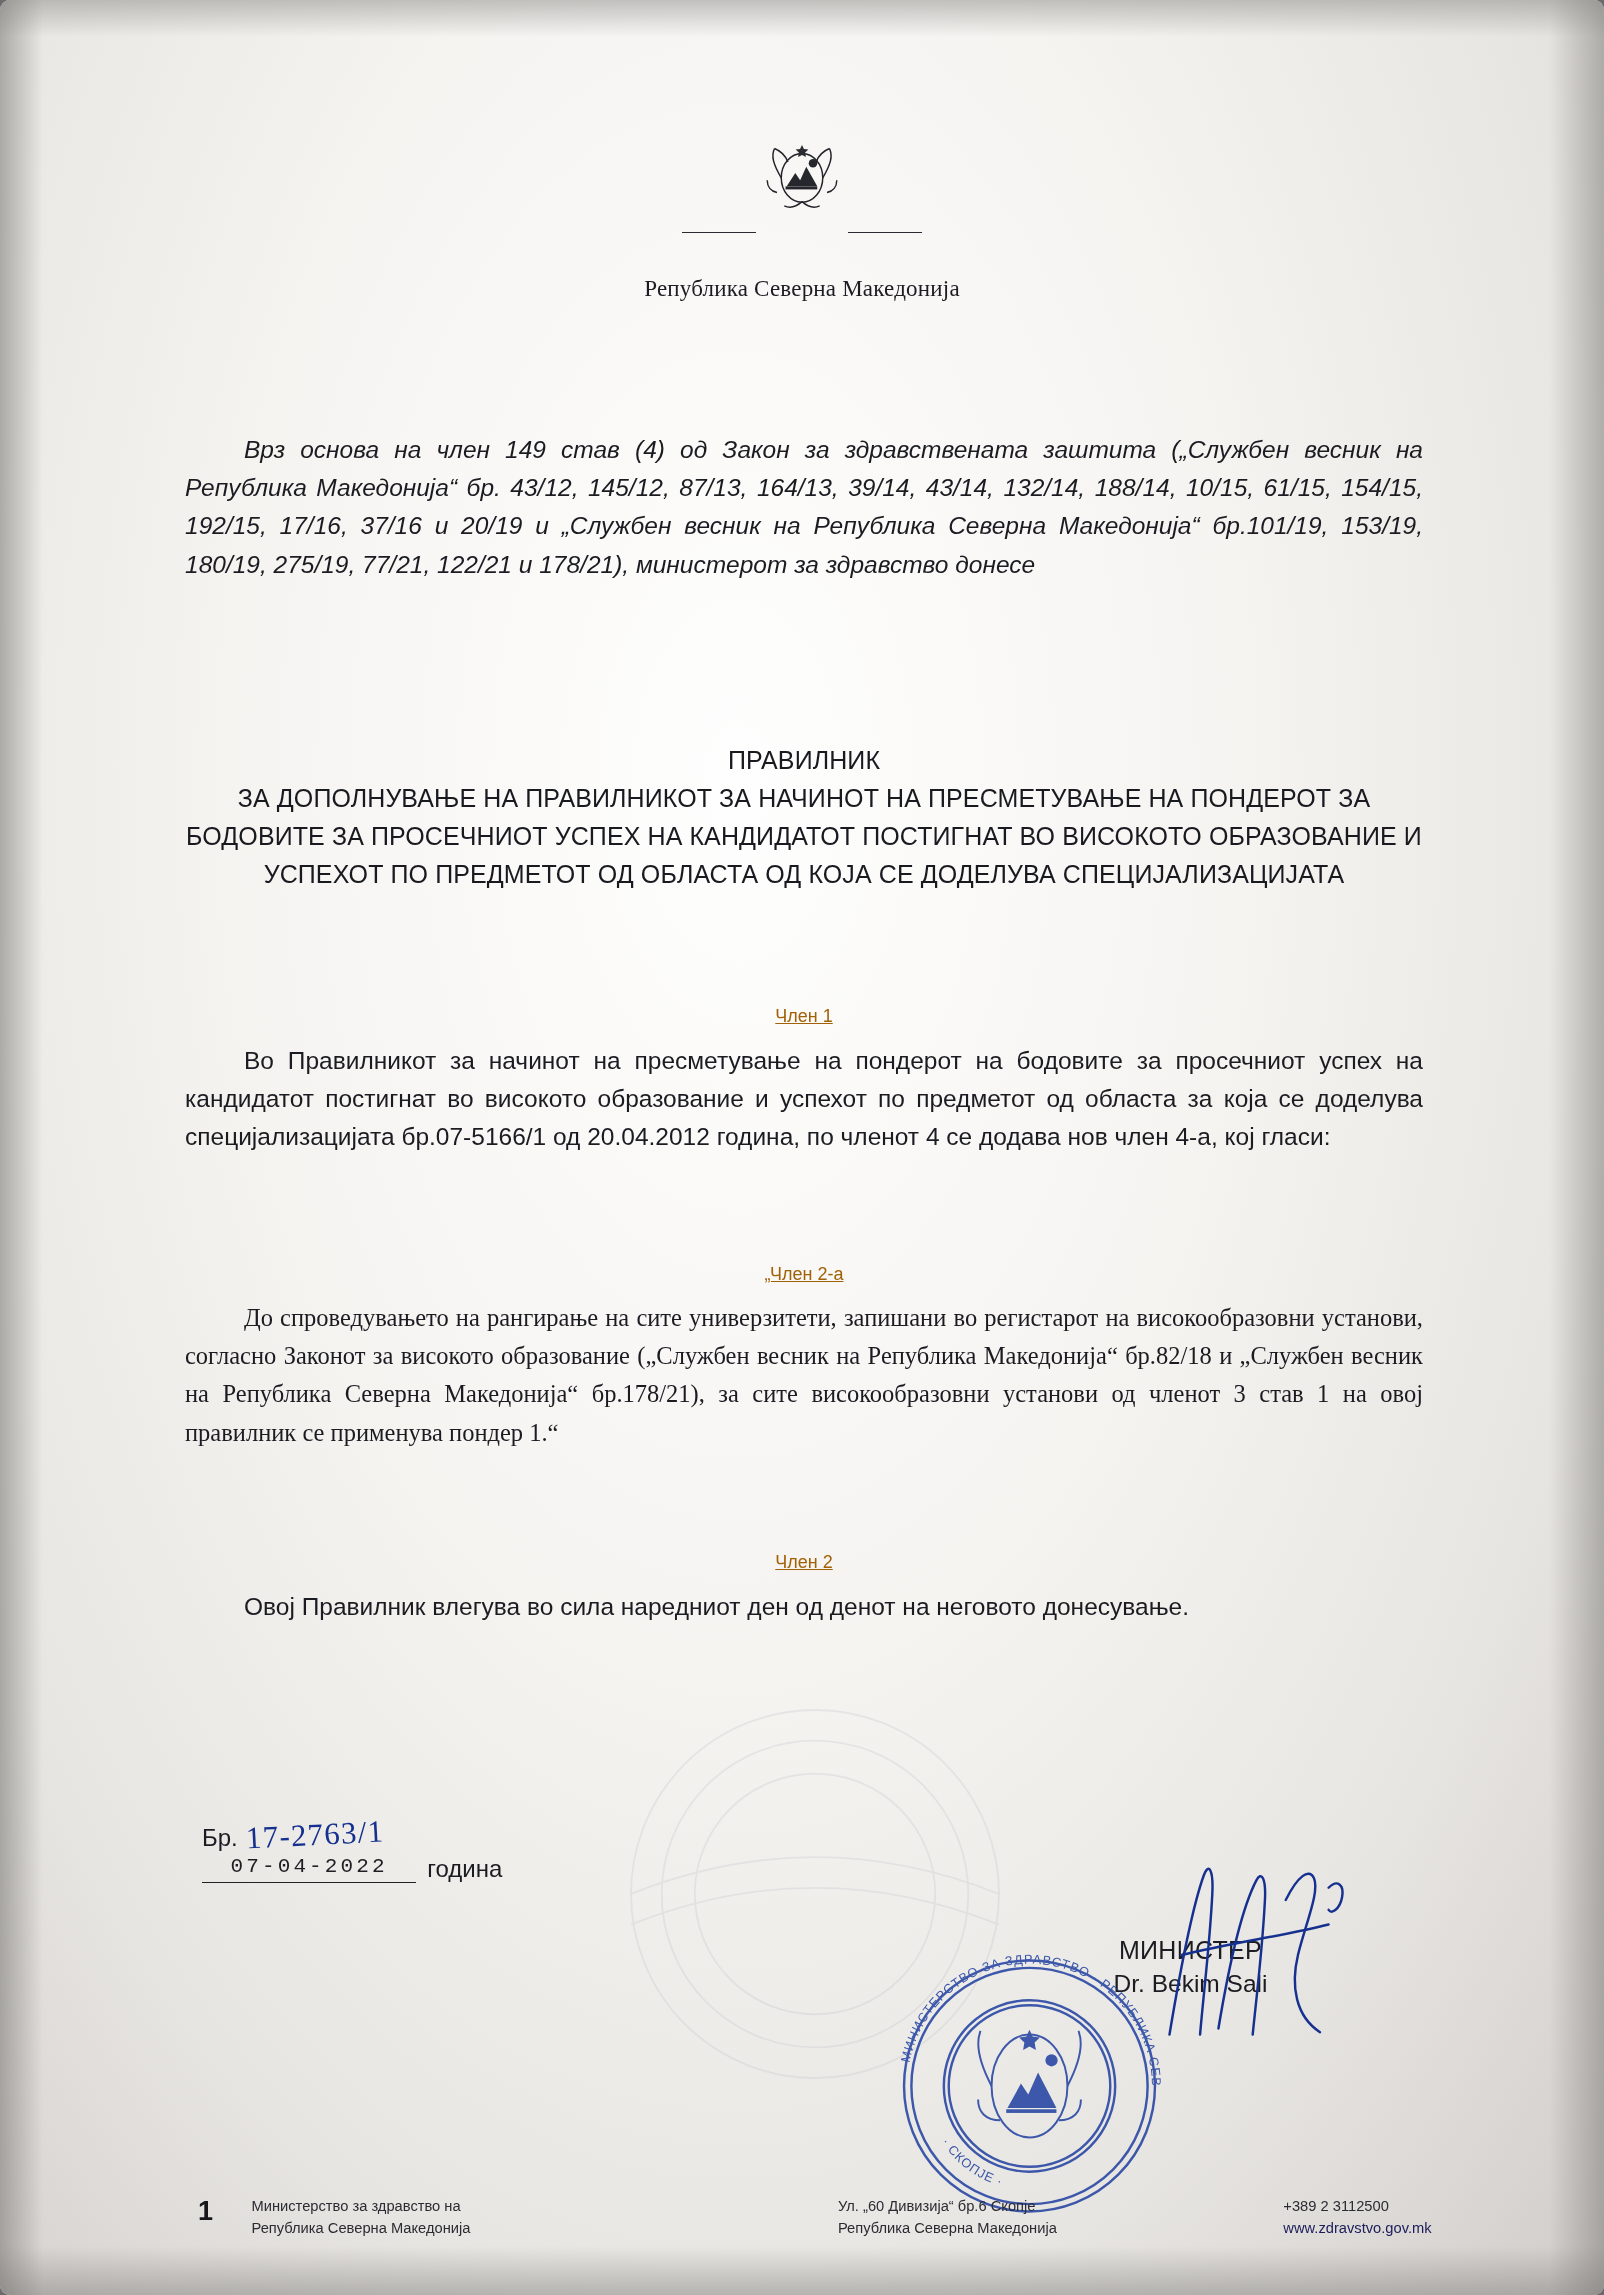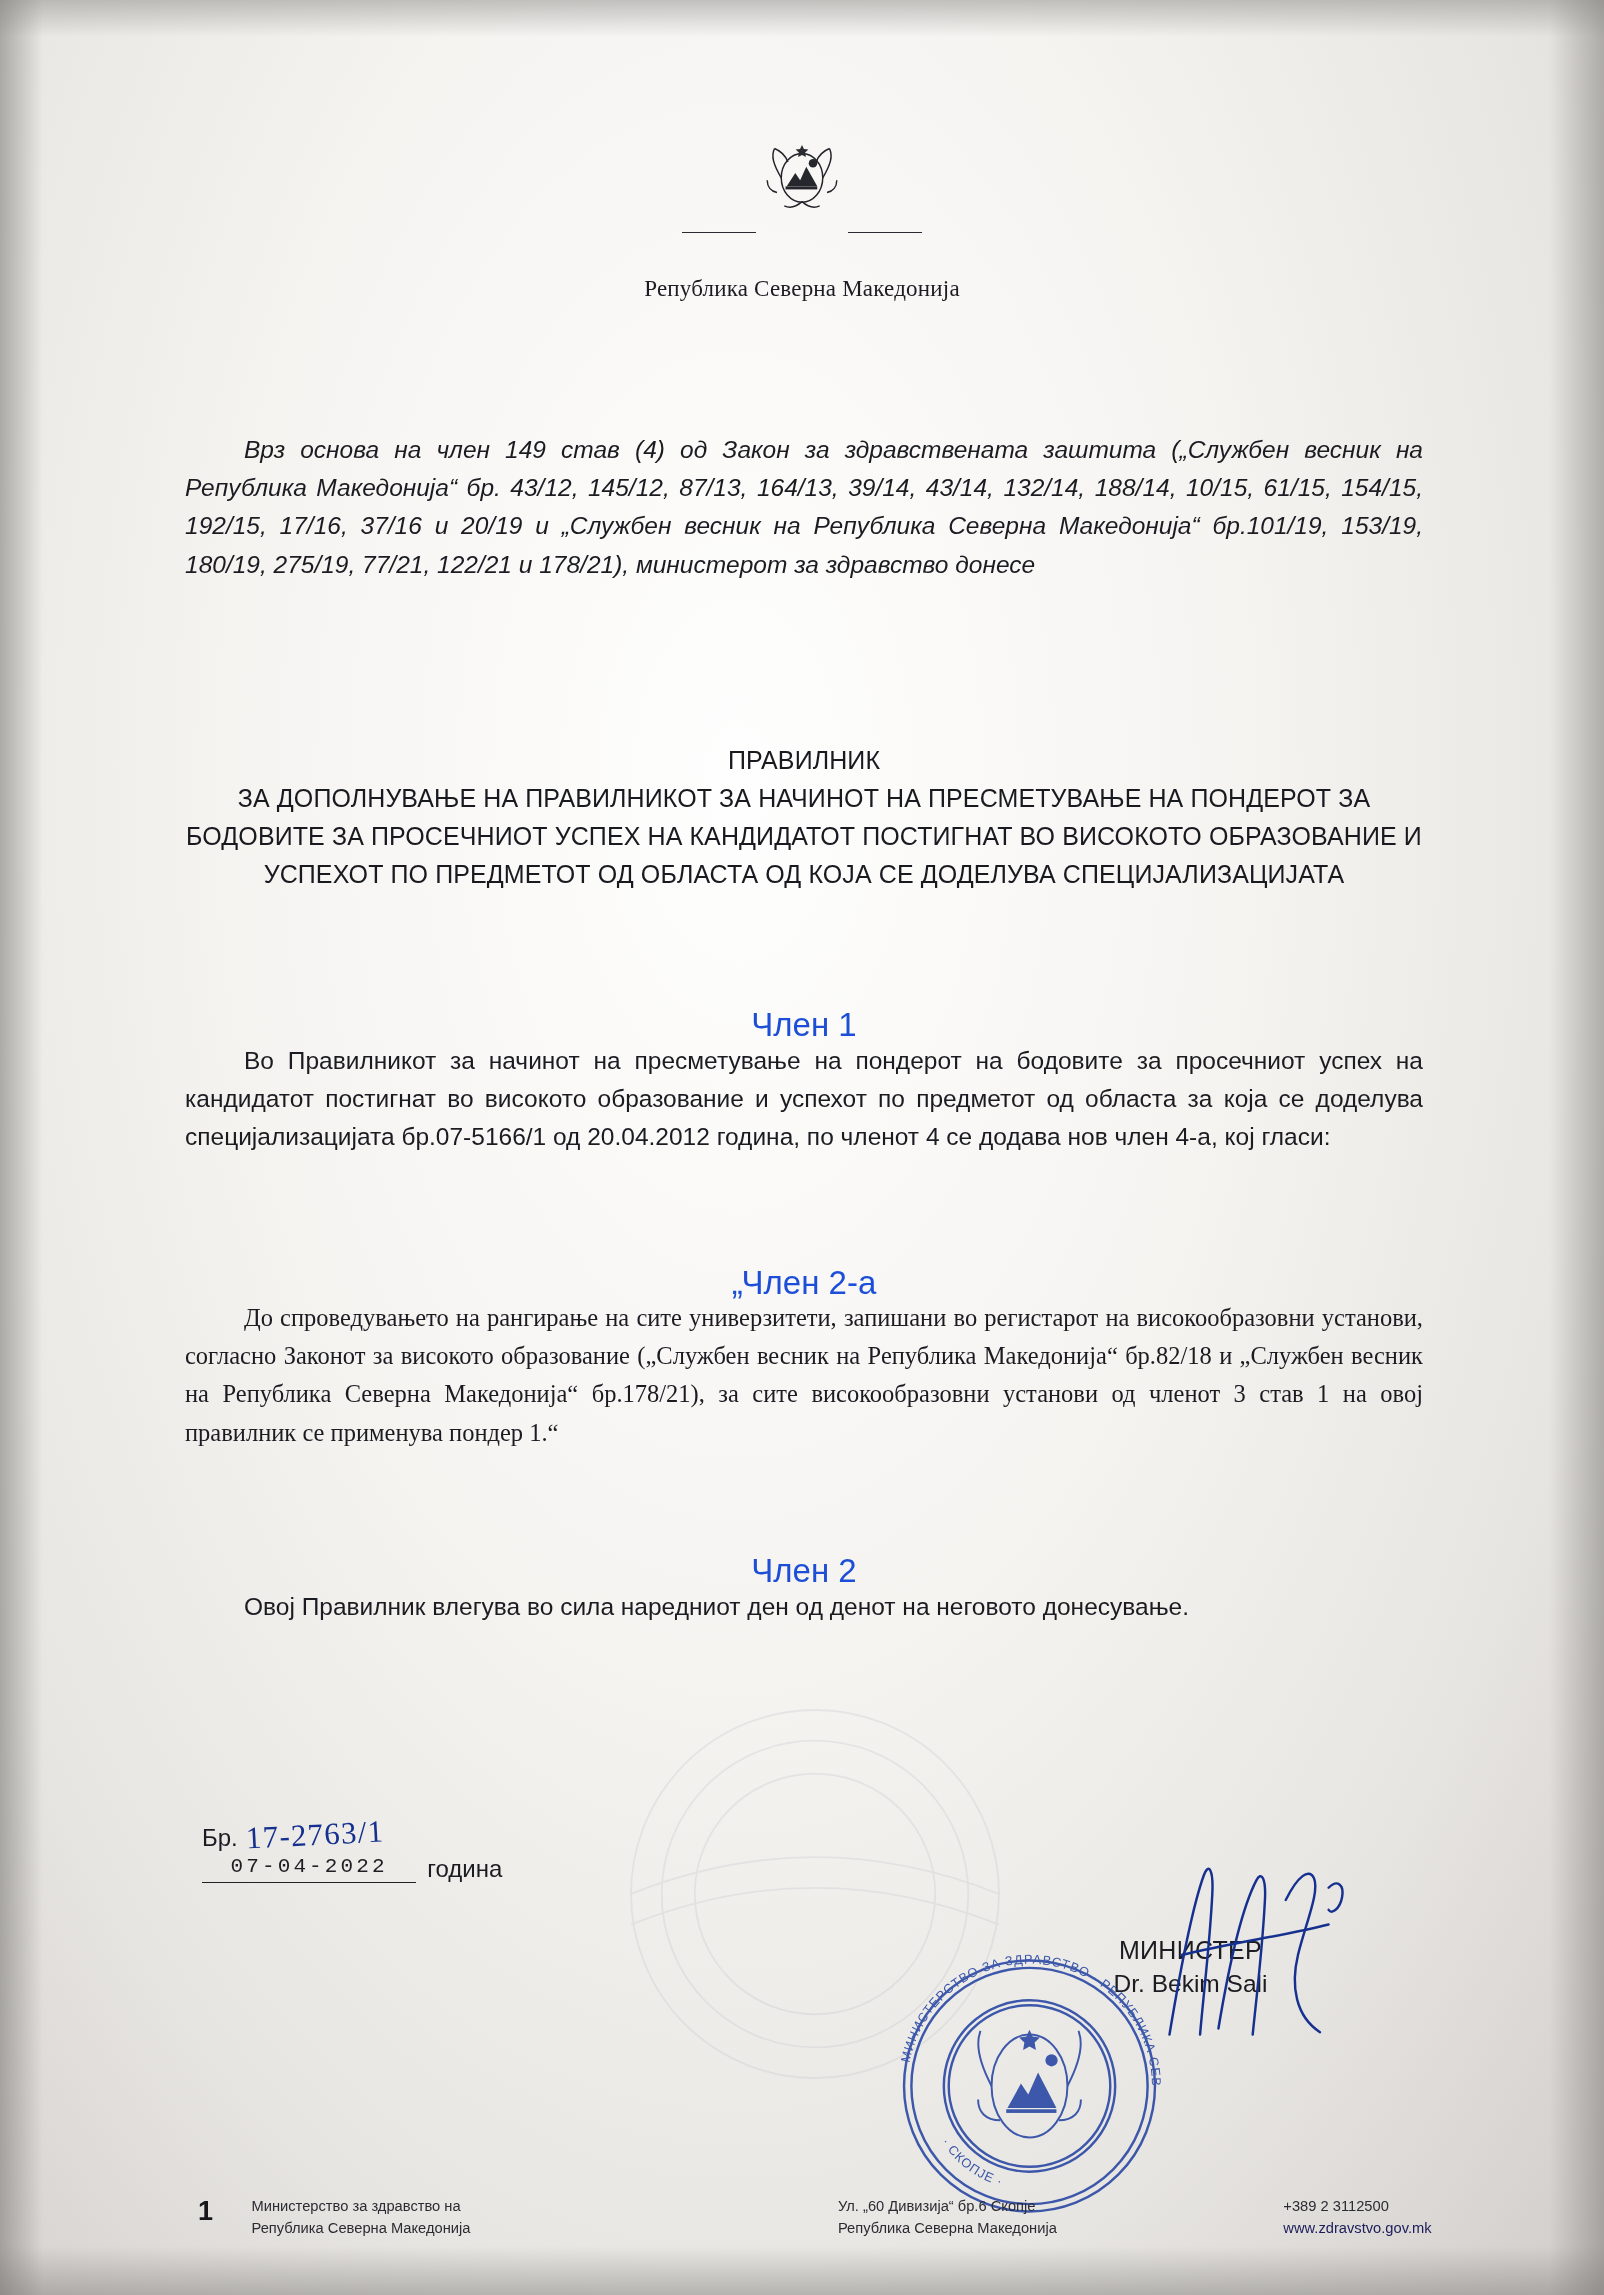--- a/index.html
+++ b/index.html
@@ -9,20 +9,21 @@
   }
   body {
     font-family: "Liberation Sans", sans-serif;
   }
   .page {
     position: relative;
     width: 1604px;
     height: 2295px;
     background: #f3f1ee;
     overflow: hidden;
+    border-radius: 10px;
   }
   
   .paper-shade {
     position: absolute;
     inset: 0;
     background:
       radial-gradient(ellipse at 46% 34%, rgba(255,255,255,0.95) 0%, rgba(246,245,242,0.6) 42%, rgba(222,220,216,0.55) 72%, rgba(196,193,189,0.75) 100%);
     pointer-events: none;
   }
   .edge-left {
@@ -130,22 +131,23 @@
     line-height: 1.52;
     letter-spacing: 0.1px;
     color: #191920;
   }
 
   .centered-line {
     position: absolute;
     left: 185px;
     width: 1238px;
     text-align: center;
-    font-size: 33px;
-    color: #1d4ed8;
+    font-size: 18px;
+    color: #a16207;
+    text-decoration: underline;
   }
 
   #intro { top: 431px; font-style: italic; }
   #doc-title { top: 741px; }
   #article1-heading { top: 1006px; }
   #article1-body { top: 1042px; }
   #article4a-heading { top: 1264px; }
   #article4a-body { top: 1299px; font-family: Liberation Serif, serif; }
   #article2-heading { top: 1552px; }
   #article2-body { top: 1588px; }

